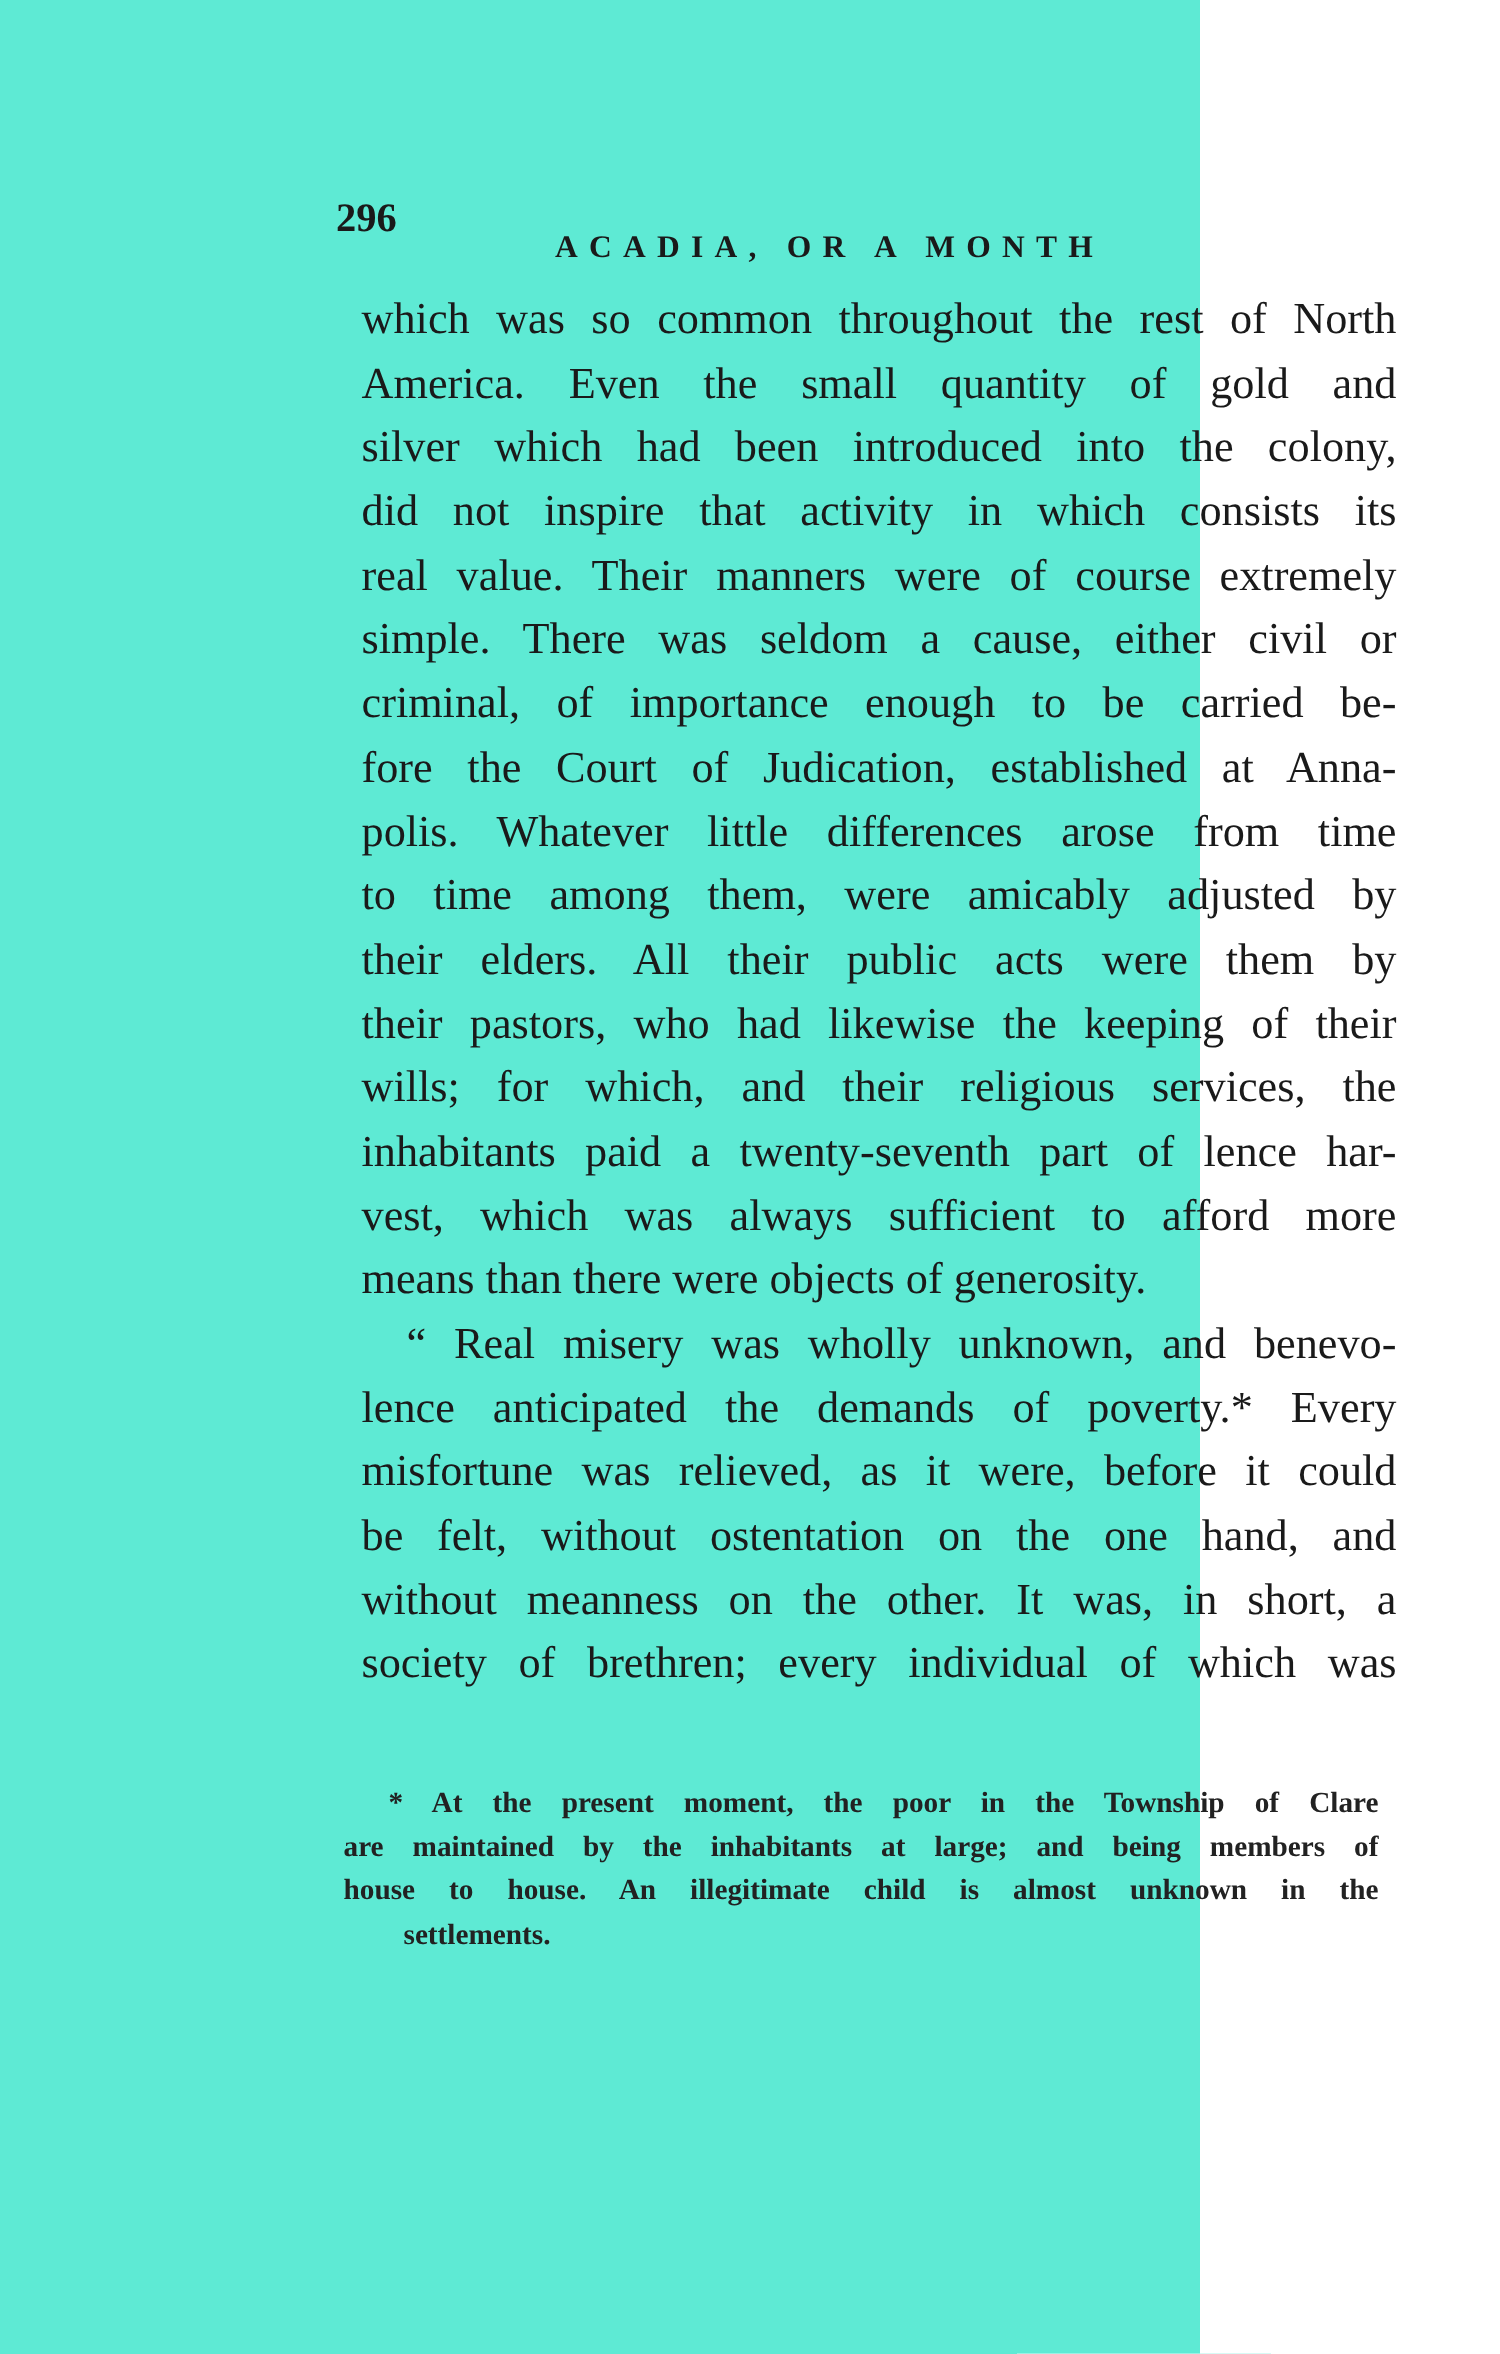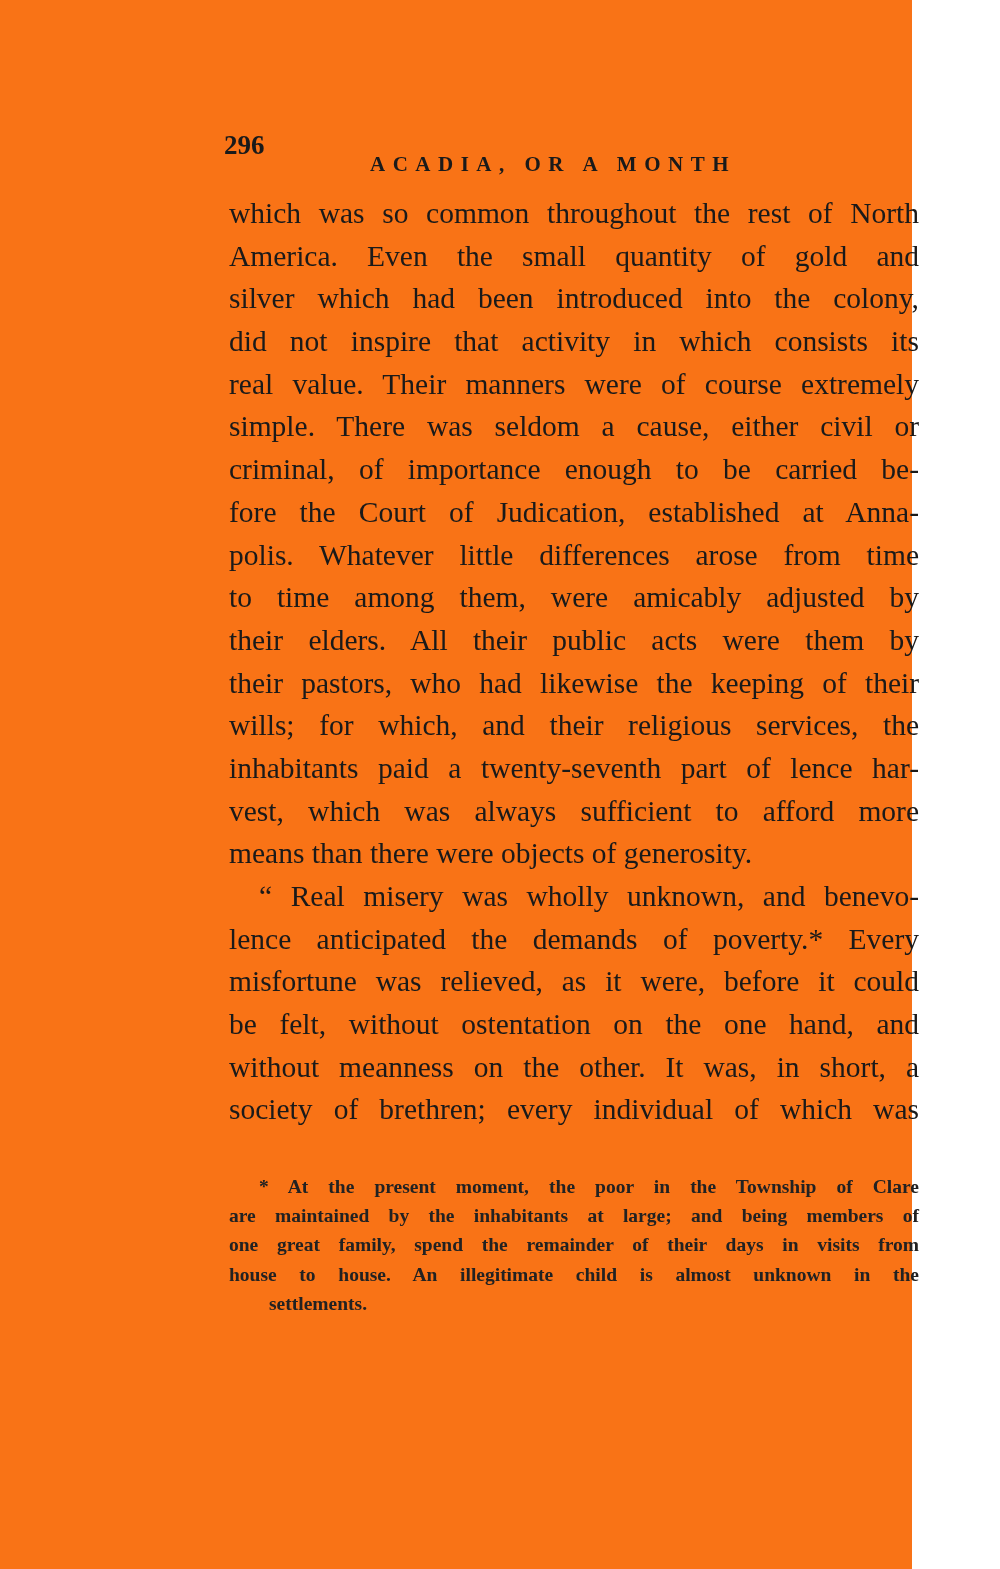--- a/index.html
+++ b/index.html
@@ -11,22 +11,22 @@
       width: 1000px;
       height: 1569px;
       position: relative;
       overflow: hidden;
       font-family: "Liberation Serif", "DejaVu Serif", serif;
       color: #1a1a1a;
     }
     .page {
       position: absolute;
       left: 0; top: 0;
-      width: 912px; height: 1569px;
-      background: #f97316;
+      width: 800px; height: 1569px;
+      background: #5eead4;
     }
     .running-head {
       position: absolute;
       left: 224px;
       top: 130px;
       width: 700px;
       height: 40px;
     }
     .page-number {
       position: absolute;
@@ -39,21 +39,21 @@
     .running-title {
       position: absolute;
       left: 146px;
       top: 22px;
       font-size: 21px;
       font-weight: bold;
       letter-spacing: 7.5px;
     }
     .body-text {
       position: absolute;
-      left: 229px;
+      left: 241px;
       top: 192px;
       width: 690px;
     }
     .line {
       display: block;
       height: 42.7px;
       line-height: 42.7px;
       font-size: 29.5px;
       text-align: justify;
       text-align-last: justify;
@@ -75,21 +75,21 @@
       display: block;
       height: 29.2px;
       line-height: 29.2px;
       font-size: 19.5px;
       font-weight: bold;
       text-align: justify;
       text-align-last: justify;
       white-space: nowrap;
       color: #222;
     }
-    .fn-line.indent { padding-left: 30px; }
+    .fn-line.indent { padding-left: 30px; margin-top: 16px; }
     .fn-line.last { text-align-last: left; margin-left: 40px; }
   </style>
 </head>
 <body>
 
 <div class="page">
 
   <div class="running-head">
     <span class="page-number">296</span>
     <span class="running-title">ACADIA, OR A MONTH</span>
@@ -116,18 +116,17 @@
     <span class="line">lence anticipated the demands of poverty.*  Every</span>
     <span class="line">misfortune was relieved, as it were, before it could</span>
     <span class="line">be felt, without ostentation on the one hand, and</span>
     <span class="line">without meanness on the other.  It was, in short, a</span>
     <span class="line">society of brethren; every individual of which was</span>
   </div>
 
   <div class="footnote">
     <span class="fn-line indent">* At the present moment, the poor in the Township of Clare</span>
     <span class="fn-line">are maintained by the inhabitants at large; and being members of</span>
-    <span class="fn-line">one great family, spend the remainder of their days in visits from</span>
     <span class="fn-line">house to house.  An illegitimate child is almost unknown in the</span>
     <span class="fn-line last">settlements.</span>
   </div>
 
 </div>
 
 </body></html>

